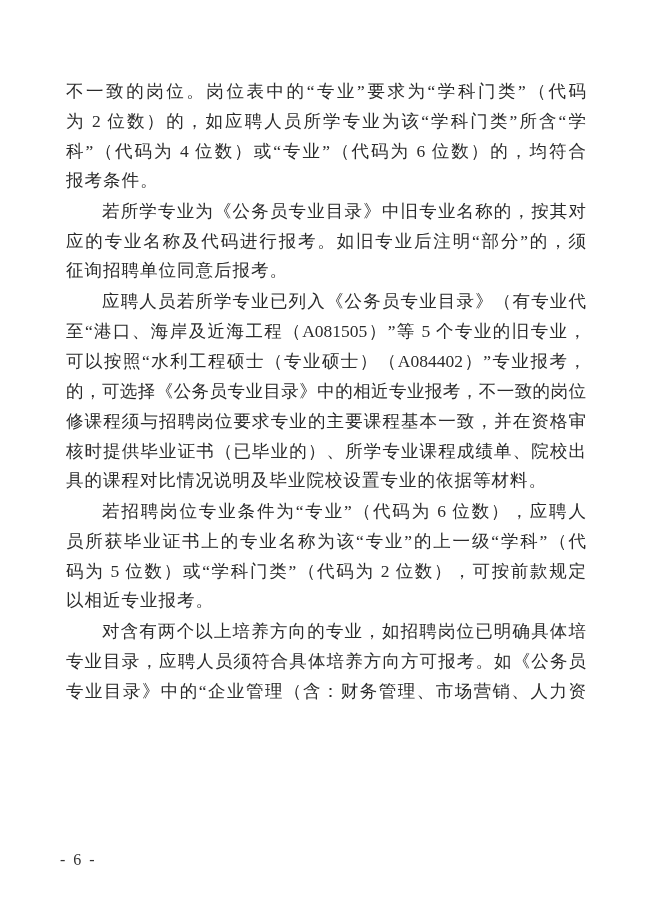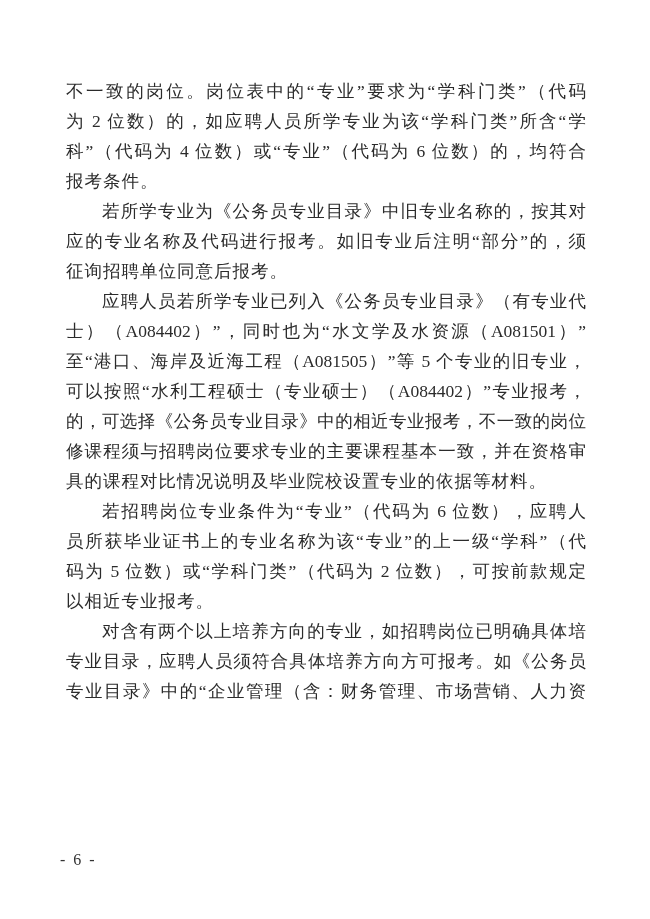--- a/index.html
+++ b/index.html
@@ -31,20 +31,21 @@
     -moz-text-align-last: justify;
     white-space: normal;
   }
   .line.indent {
     padding-left: 36px;
   }
   .line.end {
     text-align-last: left;
     -moz-text-align-last: left;
     letter-spacing: 1px;
+    font-family: Liberation Mono, monospace;
   }
   .footer {
     position: absolute;
     left: 60px;
     top: 850px;
     font-size: 16px;
     line-height: 20px;
     color: #333333;
     letter-spacing: 2px;
   }
@@ -55,25 +56,25 @@
 <div class="page" style="color: rgb(43, 43, 43); background: rgb(255, 255, 255);">
   <div class="doc-body">
       <div class="line">不一致的岗位。岗位表中的“专业”要求为“学科门类”（代码</div>
       <div class="line">为 2 位数）的，如应聘人员所学专业为该“学科门类”所含“学</div>
       <div class="line">科”（代码为 4 位数）或“专业”（代码为 6 位数）的，均符合</div>
       <div class="line end">报考条件。</div>
       <div class="line indent">若所学专业为《公务员专业目录》中旧专业名称的，按其对</div>
       <div class="line">应的专业名称及代码进行报考。如旧专业后注明“部分”的，须</div>
       <div class="line end">征询招聘单位同意后报考。</div>
       <div class="line indent">应聘人员若所学专业已列入《公务员专业目录》（有专业代</div>
-      <div class="line">士）（A084402）”，同时也为“水文学及水资源（A081501）”</div>
       <div class="line">至“港口、海岸及近海工程（A081505）”等 5 个专业的旧专业，</div>
       <div class="line">可以按照“水利工程硕士（专业硕士）（A084402）”专业报考，</div>
       <div class="line">的，可选择《公务员专业目录》中的相近专业报考，不一致的岗位</div>
       <div class="line">修课程须与招聘岗位要求专业的主要课程基本一致，并在资格审</div>
+      <div class="line">核时提供毕业证书（已毕业的）、所学专业课程成绩单、院校出</div>
       <div class="line end">具的课程对比情况说明及毕业院校设置专业的依据等材料。</div>
       <div class="line indent">若招聘岗位专业条件为“专业”（代码为 6 位数），应聘人</div>
       <div class="line">员所获毕业证书上的专业名称为该“专业”的上一级“学科”（代</div>
       <div class="line">码为 5 位数）或“学科门类”（代码为 2 位数），可按前款规定</div>
       <div class="line end">以相近专业报考。</div>
       <div class="line indent">对含有两个以上培养方向的专业，如招聘岗位已明确具体培</div>
       <div class="line">专业目录，应聘人员须符合具体培养方向方可报考。如《公务员</div>
       <div class="line">专业目录》中的“企业管理（含：财务管理、市场营销、人力资</div>
     </div>
   <div class="footer">- 6 -</div>

